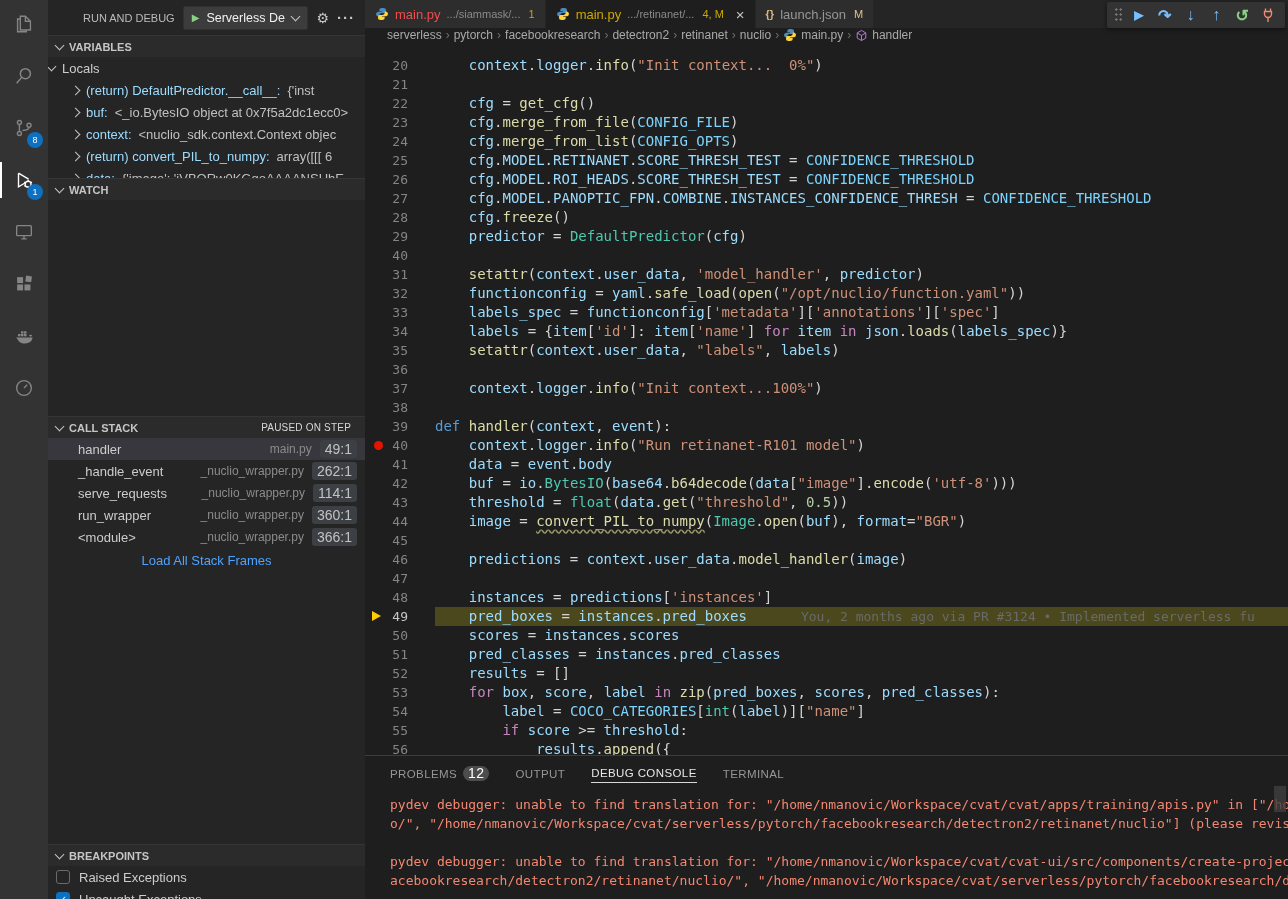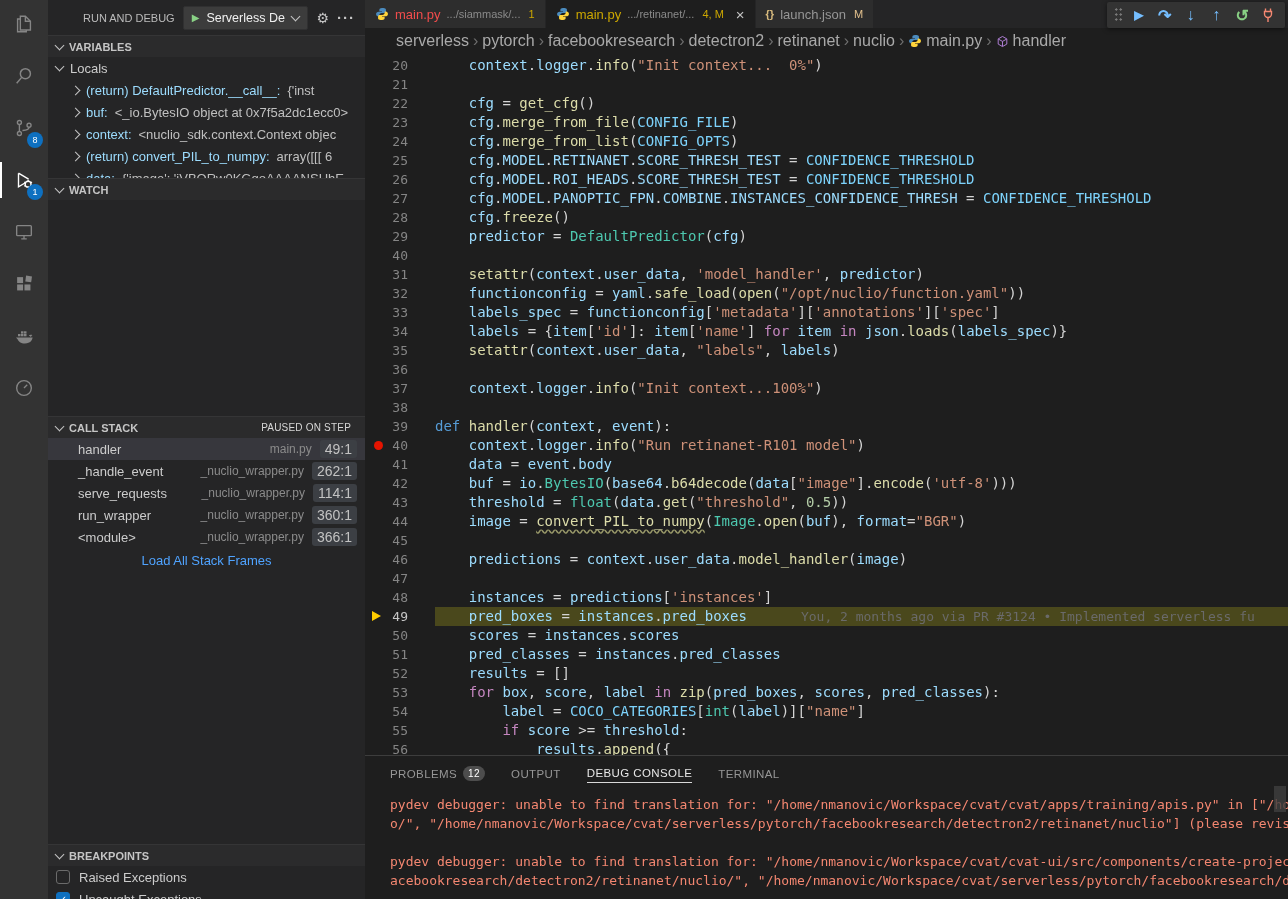--- a/index.html
+++ b/index.html
@@ -21,42 +21,42 @@
 .side-title{font-size:11px;color:#bbbbbb;white-space:nowrap;flex:none}
 .cfg-select{flex:1;height:24px;background:#3c3c3c;border:1px solid #303031;border-radius:2px;display:flex;align-items:center;padding:0 8px;gap:7px;color:#f0f0f0;min-width:0;cursor:pointer}
 .cfg-select .play{color:#89d185;font-size:10px;flex:none}
 .cfg-label{white-space:nowrap;overflow:hidden;flex:1;font-size:12.5px}
 .gear{font-size:14px;color:#c5c5c5;cursor:pointer;flex:none}
 .dots{font-size:15px;font-weight:700;color:#c5c5c5;letter-spacing:1px;cursor:pointer;flex:none}
 .side-section{position:absolute;left:0;right:0;overflow:hidden}
 .section-header{height:22px;display:flex;align-items:center;gap:6px;font-size:11px;font-weight:700;color:#c5c5c5;padding:0 8px;background:rgba(255,255,255,0.03);border-top:1px solid rgba(255,255,255,0.05)}
 .paused{margin-left:auto;font-size:10px;font-weight:400;color:#d7d7d7;letter-spacing:.2px;padding-right:6px}
 .tree-row{height:22px;display:flex;align-items:center;gap:7px;white-space:nowrap;overflow:hidden;cursor:pointer}
-.tree-row.scope{padding-left:8px}
+.tree-row.scope{}
 .tree-row.item{padding-left:24px}
 .var-name{color:#9cdcfe}
 .var-value{color:#c0c0c0}
 .stack-row{height:22px;display:flex;align-items:center;gap:8px;padding:0 8px 0 30px;cursor:pointer}
 .stack-row.selected{background:#37373d}
 .frame-name{color:#cccccc;white-space:nowrap}
 .frame-file{margin-left:auto;color:#8b8b8b;font-size:12px;white-space:nowrap}
 .stack-badge{background:#3c3f44;border-radius:3px;padding:1px 5px;font-size:14px;color:#c2c2c2;flex:none}
 .stack-link{display:block;text-align:center;color:#4fa3ff;margin-top:5px;cursor:pointer;font-size:13px}
 .bp-row{height:22px;display:flex;align-items:center;gap:9px;padding-left:8px;cursor:pointer}
 .bp-box{width:14px;height:14px;border:1px solid #6b6b6b;border-radius:3px;display:flex;align-items:center;justify-content:center;font-size:10px;color:#fff;flex:none}
 .bp-box.checked{background:#0e70c0;border-color:#0e70c0}
 
 #main{position:absolute;left:365px;top:0;right:0;height:899px;background:#1e1e1e}
 #tabbar{height:28px;background:#252526;display:flex;position:relative;z-index:2}
 .tab{display:flex;align-items:center;gap:6px;padding:0 10px;background:#2d2d2d;margin-right:1px;font-size:13px;color:#969696;cursor:pointer;white-space:nowrap}
 .tab.active{background:#1e1e1e;color:#ffffff}
 .tab-detail{font-size:11px;color:#8a8a8a}
 .tab-badge{font-size:11px;margin-left:2px}
 .tab-close{margin-left:6px;color:#c5c5c5;font-size:15px;line-height:1;cursor:pointer}
-#breadcrumbs{height:22px;display:flex;align-items:flex-end;padding-left:31px;font-size:16px;color:#a9a9a9;white-space:nowrap}
+#breadcrumbs{height:22px;display:flex;align-items:flex-start;padding-left:22px;font-size:12px;color:#a9a9a9;white-space:nowrap}
 .crumb{display:flex;align-items:center;gap:4px;cursor:pointer}
 .crumb-sep{color:#6e6e6e;margin:0 4px}
 
 #code{position:absolute;top:56px;left:0;right:0;height:705px;overflow:hidden;font-family:"DejaVu Sans Mono",monospace;font-size:14px;line-height:19px}
 .code-line{position:relative;height:19px;display:flex;white-space:pre}
 .gutter{flex:0 0 70px;padding-right:27px;text-align:right;font-size:13px;color:#858585}
 .code-line.hl .gutter{color:#c6c6c6}
 .code-text{flex:1;min-width:0}
 .code-line.hl .code-text{background:#4a481c}
 .bp-dot{position:absolute;left:9px;top:5px;width:9px;height:9px;border-radius:50%;background:#e51400}
@@ -64,21 +64,21 @@
 .tk-p{color:#d4d4d4}.tk-v{color:#9cdcfe}.tk-f{color:#dcdcaa}.tk-s{color:#ce9178}.tk-k{color:#569cd6}.tk-c{color:#c586c0}.tk-n{color:#b5cea8}.tk-t{color:#4ec9b0}.tk-K{color:#7dd3fc}
 .tk-u{color:#dcdcaa;text-decoration:underline wavy #9a9a6a;text-underline-offset:3px}
 .blame{color:#6a6a6a;padding-left:54px;font-size:13px}
 
 #panel{position:absolute;left:0;right:0;top:755px;bottom:0;border-top:1px solid #3d3d3d;background:#1e1e1e}
 #panel-tabs{height:35px;display:flex;align-items:center;padding-left:25px;gap:26px;font-size:11.5px;color:#969696;letter-spacing:.4px}
 .panel-tab{display:flex;align-items:center;gap:6px;cursor:pointer}
 .panel-tab .pt-label{padding:3px 0}
 .panel-tab.active{color:#e7e7e7}
 .panel-tab.active .pt-label{border-bottom:1px solid #d9d9d9}
-.panel-badge{background:#4d4d4d;color:#fff;border-radius:9px;padding:0 5px;font-size:10px;height:15px;line-height:15px}
+.panel-badge{background:#4d4d4d;color:#fff;border-radius:9px;padding:0 5px;font-size:14px;height:15px;line-height:15px}
 #console{padding:4px 0 0 25px;font-family:"DejaVu Sans Mono",monospace;font-size:13px;line-height:19px;color:#f48771;white-space:pre;overflow:hidden}
 .console-line{height:19px;overflow:hidden}
 #panel-scrollbar{position:absolute;right:2px;top:30px;width:12px;height:26px;background:#3f3f3f;opacity:.8}
 
 #debug-toolbar{position:absolute;top:2px;right:3px;width:178px;height:26px;background:#333333;box-shadow:0 1px 5px rgba(0,0,0,.55);display:flex;align-items:center;justify-content:space-between;padding:0 7px;z-index:10;border-radius:2px}
 .grip{width:9px;height:16px;background:radial-gradient(circle,#7a7a7a 1px,transparent 1.2px);background-size:4.5px 5px;cursor:grab}
 .dt-btn{width:20px;height:22px;display:flex;align-items:center;justify-content:center;font-size:16px;cursor:pointer;font-weight:700}
 .dt-btn.small{font-size:12px}
 </style>
 </head>

